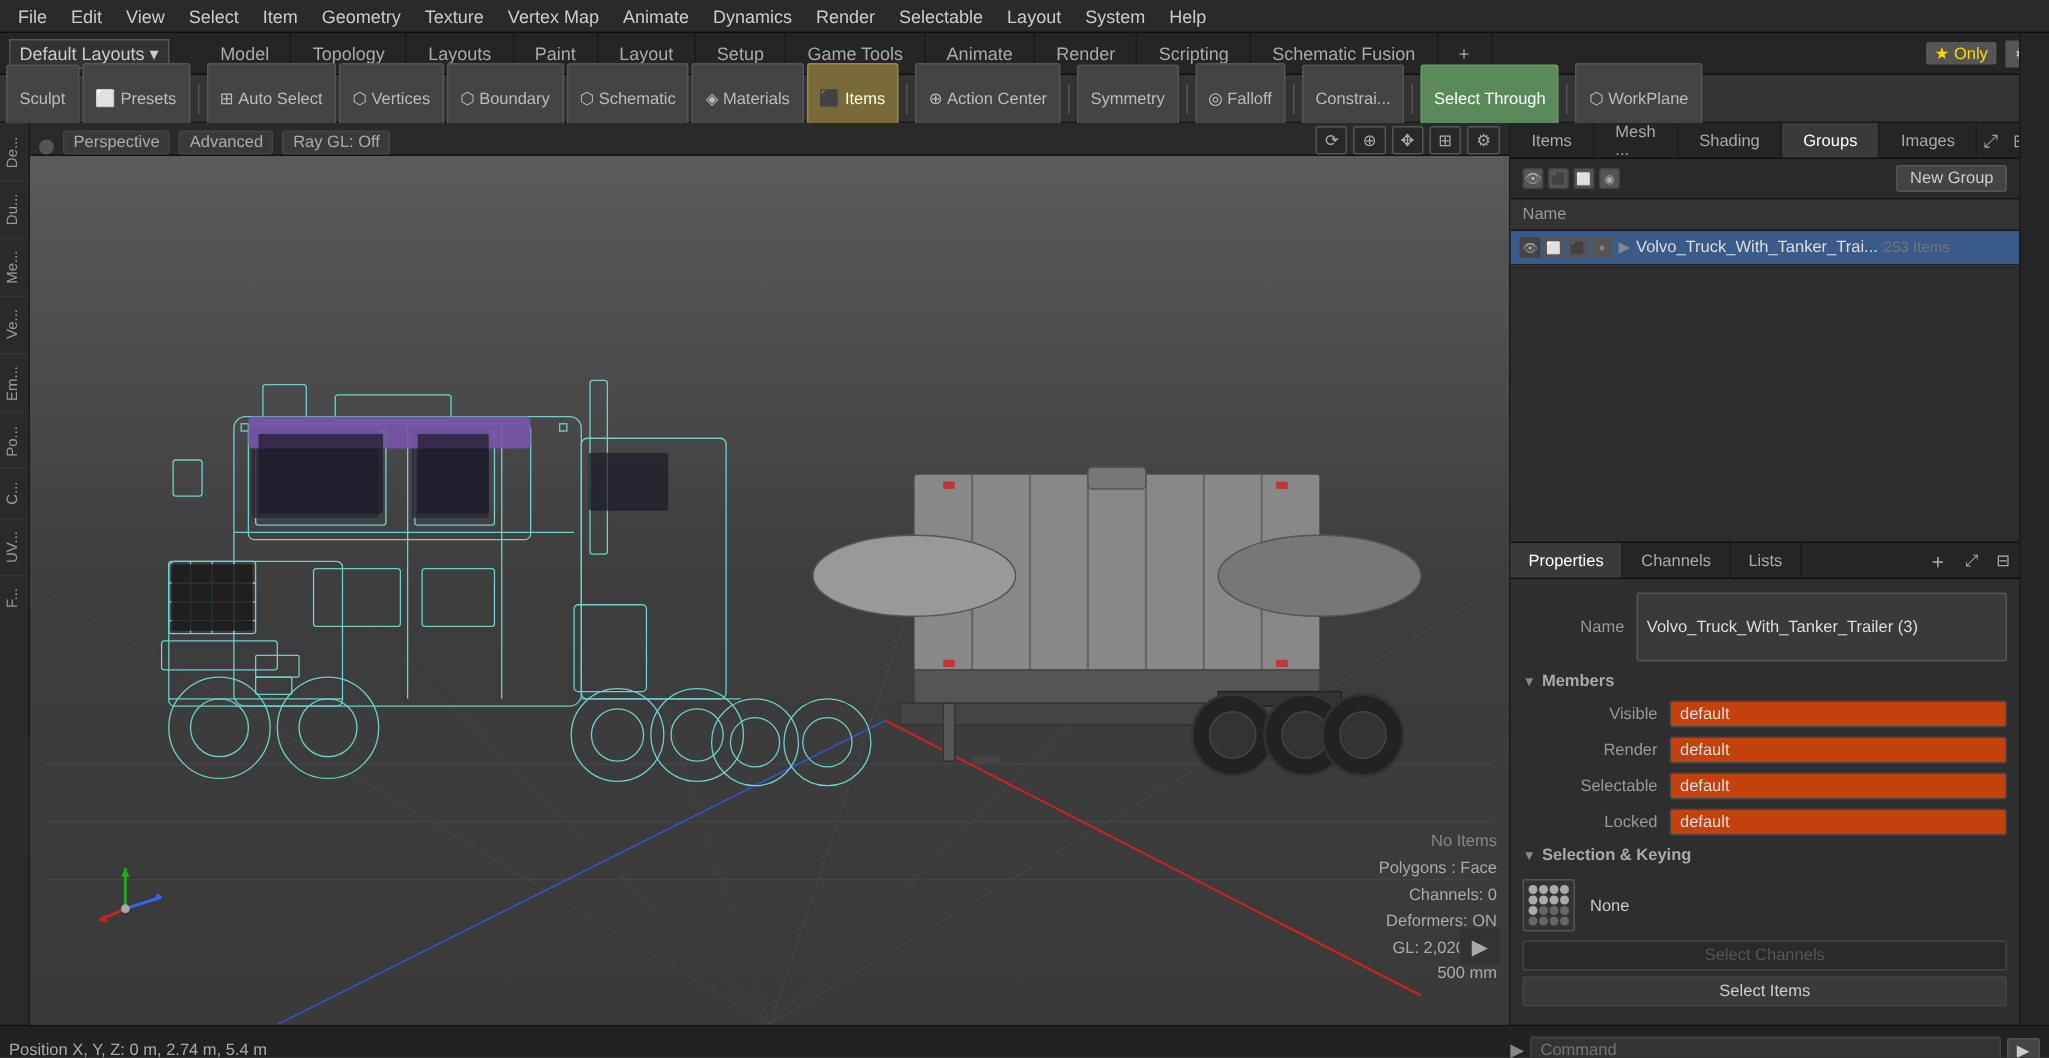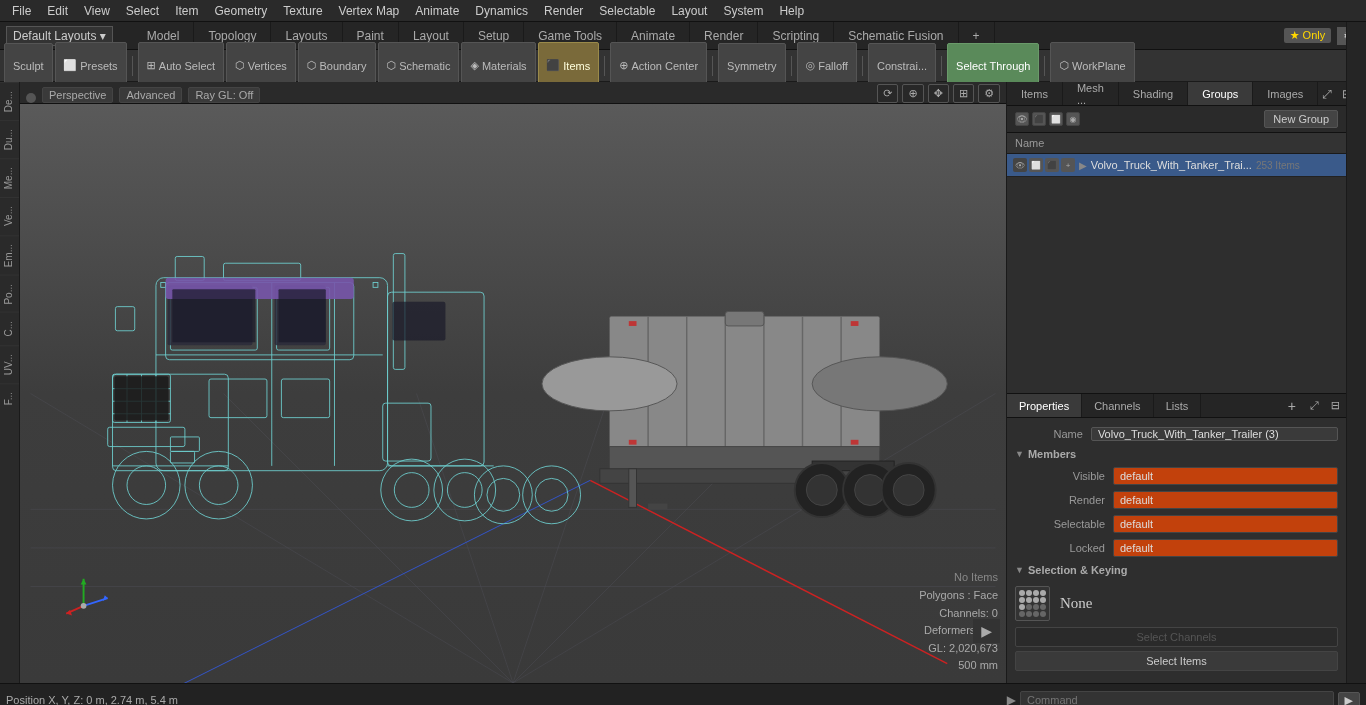--- a/index.html
+++ b/index.html
@@ -36,21 +36,21 @@
     #viewport { flex: 1; background: #4a4a4a; position: relative; overflow: hidden; }
     #viewport-header { display: flex; align-items: flex-end; background: #2a2a2a; height: 22px; padding: 0 6px; gap: 6px; border-bottom: 1px solid #111; }
     .vp-dot { width: 10px; height: 10px; border-radius: 50%; background: #555; }
     .vp-btn { background: #3a3a3a; color: #aaa; border: 1px solid #444; padding: 1px 6px; font-size: 11px; cursor: pointer; border-radius: 2px; }
     #viewport-canvas { width: 100%; height: calc(100% - 22px); background: #505050; position: relative; overflow: hidden; }
     
     
     #truck-area { position: absolute; top: 0; left: 0; width: 100%; height: 100%; }
     
     
-    #vp-bottom-right { position: absolute; bottom: 8px; right: 8px; text-align: right; color: #aaa; font-size: 11px; line-height: 1.6; }
+    #vp-bottom-right { position: absolute; bottom: 24px; right: 8px; text-align: right; color: #aaa; font-size: 11px; line-height: 1.6; }
     .vp-no-items { color: #888; }
     .vp-ctrl-btn { background: rgba(40,40,40,0.7); color: #aaa; border: 1px solid #555; padding: 2px 5px; font-size: 11px; cursor: pointer; border-radius: 2px; }
     #vp-chevron { position: absolute; bottom: 40px; right: 6px; background: #333; color: #aaa; border: none; padding: 4px 8px; cursor: pointer; font-size: 14px; }
 
     
     #right-panel { width: 340px; background: #2e2e2e; display: flex; flex-direction: column; border-left: 1px solid #1a1a1a; }
     
     
     #rp-top-tabs { display: flex; background: #252525; height: 24px; border-bottom: 1px solid #111; }
     .rp-tab { padding: 0 14px; display: flex; align-items: center; font-size: 11px; color: #aaa; cursor: pointer; border-right: 1px solid #1a1a1a; }
@@ -88,21 +88,21 @@
     .prop-select { width: 100%; background: #c2410c; color: #ddd; border: 1px solid #444; padding: 2px 6px; font-size: 11px; border-radius: 2px; appearance: none; cursor: pointer; }
     .prop-section { padding: 4px 8px; color: #aaa; font-size: 11px; font-weight: bold; display: flex; align-items: center; gap: 4px; }
     .prop-section-arrow { color: #888; font-size: 9px; }
     
     
     #sel-keying { padding: 6px 8px; }
     .sel-key-grid { display: flex; gap: 4px; margin-bottom: 6px; }
     .sk-dot-grid { display: grid; grid-template-columns: repeat(4,6px); grid-template-rows: repeat(4,6px); gap: 1px; background: #333; padding: 3px; border: 1px solid #555; border-radius: 2px; }
     .sk-dot { width: 6px; height: 6px; background: #666; border-radius: 50%; }
     .sk-dot.active { background: #aaa; }
-    .sk-none-label { font-size: 15px; color: #ccc; display: flex; align-items: center; margin-left: 6px; font-family: Liberation Serif, serif; }
+    .sk-none-label { font-size: 11px; color: #ccc; display: flex; align-items: center; margin-left: 6px; }
     .sk-btn { flex: 1; background: #3a3a3a; color: #ccc; border: 1px solid #444; padding: 3px 8px; font-size: 11px; cursor: pointer; border-radius: 2px; text-align: center; }
     .sk-btn.disabled { background: #2a2a2a; color: #555; cursor: default; }
     
     
     #right-vtabs { display: flex; flex-direction: column; width: 20px; background: #252525; border-left: 1px solid #1a1a1a; }
     .rvtab { writing-mode: vertical-rl; font-size: 10px; color: #888; padding: 8px 3px; cursor: pointer; border-bottom: 1px solid #333; }
     .rvtab.active { background: #3a3a3a; color: #ddd; }
 
     
     #status-bar { display: flex; align-items: center; background: #222; height: 22px; border-top: 1px solid #111; padding: 16px 6px; }
@@ -458,21 +458,21 @@
         <div class="props-tab">Lists</div>
         <div class="props-tab-add">+</div>
         <div class="props-resize-btn">⤢</div>
         <div class="props-resize-btn">⊟</div>
       </div>
 
       <div id="props-content">
 
         <div class="prop-row">
           <span class="prop-label">Name</span>
-          <input class="prop-input" type="text" style="width: 100%; background: rgb(58, 58, 58); color: rgb(221, 221, 221); border: 1px solid rgb(85, 85, 85); padding: 0 6px; font-size: 11px; border-radius: 2px;" value="Volvo_Truck_With_Tanker_Trailer (3)">
+          <input class="prop-input" type="text" style="width: 100%; background: rgb(58, 58, 58); color: rgb(221, 221, 221); border: 1px solid rgb(85, 85, 85); padding: 16px 6px; font-size: 11px; border-radius: 2px;" value="Volvo_Truck_With_Tanker_Trailer (3)">
         </div>
 
         <div class="prop-section">
           <span class="prop-section-arrow">▼</span>
           <span>Members</span>
         </div>
 
         <div class="prop-row">
           <span class="prop-label">Visible</span>
           <div style="position:relative;flex:1;">

